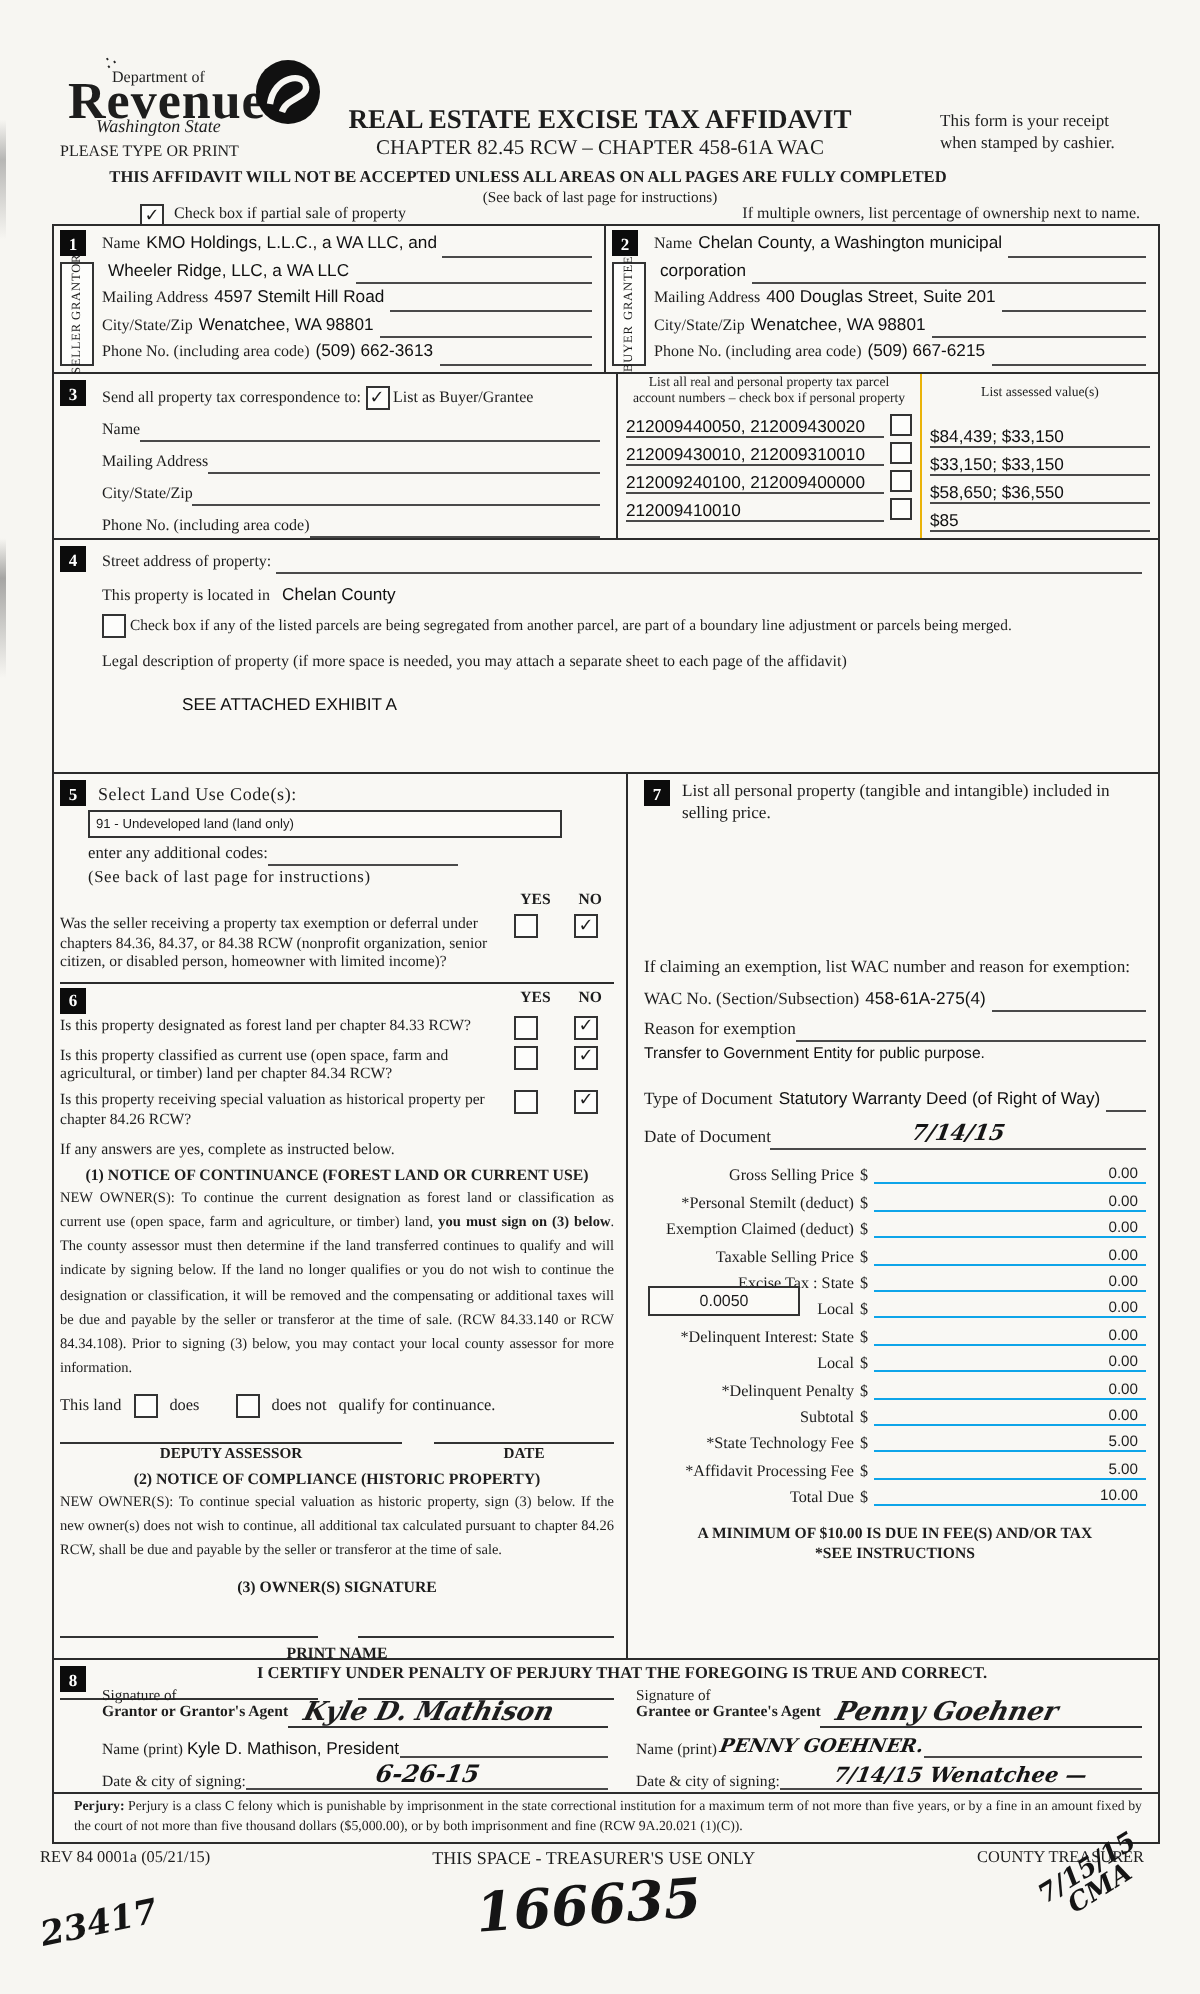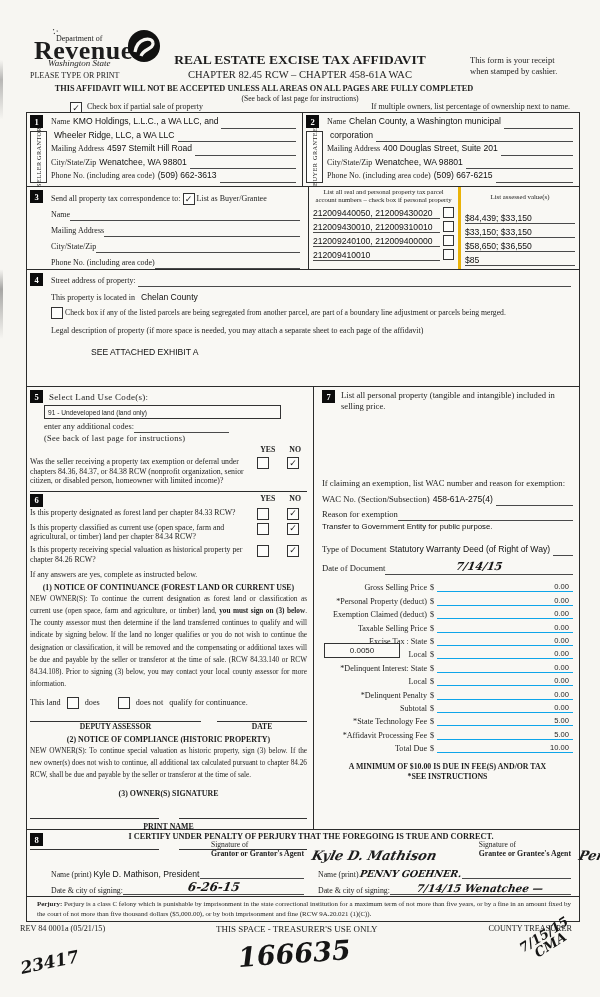--- a/index.html
+++ b/index.html
@@ -37,21 +37,21 @@
   .party{position:relative;width:50%;padding:2px 6px 2px 24px;box-sizing:border-box;}
   .party.left{border-right:1px solid #2c2c2c;}
   .party .numbox{position:absolute;left:3px;top:2px;}
   .sidelabel{position:absolute;left:3px;top:18px;width:15px;height:50px;border:1px solid #333;background:#fdfdfb;display:flex;align-items:center;justify-content:center;writing-mode:vertical-rl;transform:rotate(180deg);font-size:6.3px;letter-spacing:.4px;text-align:center;line-height:7px;}
   .frow{display:flex;align-items:flex-end;font-size:8px;line-height:13.5px;height:13.5px;}
   .frow .val{margin:0 3px;white-space:nowrap;}
   
   .s3{display:flex;height:82px;border-bottom:1px solid #2c2c2c;}
   .s3corr{position:relative;width:282px;padding:3px 8px 2px 24px;box-sizing:border-box;border-right:1px solid #2c2c2c;}
   .s3corr .numbox{position:absolute;left:3px;top:3px;}
-  .s3parcels{width:152px;border-right:3px solid #eab308;box-sizing:border-box;padding:1px 4px;}
+  .s3parcels{width:152px;border-right:1px solid #eab308;box-sizing:border-box;padding:1px 4px;}
   .s3vals{flex:1;box-sizing:border-box;padding:1px 4px;}
   .s3hdr{font-size:6.8px;text-align:center;line-height:8px;height:17px;}
   .prow{display:flex;align-items:flex-end;height:14px;}
   .prow .val{white-space:nowrap;}
   .prow .cb{margin-left:3px;margin-bottom:1px;width:9px;height:9px;}
   .vrow{display:flex;align-items:flex-end;height:14px;}
   
   .s4{height:117px;border-bottom:1px solid #2c2c2c;padding:3px 8px 0 24px;box-sizing:border-box;position:relative;font-size:8px;}
   .s4 .numbox{position:absolute;left:3px;top:3px;}
   .s4row{display:flex;align-items:flex-end;line-height:13px;}
@@ -78,21 +78,21 @@
   .fdollar{width:7px;}
   .fline{width:132px;border-bottom:1px solid #0ea5e9;text-align:right;font-family:"Liberation Sans",sans-serif;font-size:7.6px;padding-right:4px;}
   .ratebox{position:absolute;left:2px;bottom:1px;width:74px;height:13px;border:1.4px solid #333;display:flex;align-items:center;justify-content:center;font-family:"Liberation Sans",sans-serif;font-size:8px;background:#fbfaf7;}
   .minimum{font-weight:bold;text-align:center;font-size:7.8px;line-height:10px;margin-top:9px;}
   
   .s8{position:relative;padding:2px 8px 0 24px;height:66px;box-sizing:border-box;}
   .s8 .numbox{position:absolute;left:3px;top:3px;}
   .certify{text-align:center;font-weight:bold;font-size:8.3px;}
   .s8cols{display:flex;gap:14px;}
   .s8col{flex:1;}
-  .s8sigrow{display:flex;align-items:flex-end;height:22px;flex-direction:column;}
+  .s8sigrow{display:flex;align-items:center;height:22px;}
   .s8siglbl{font-size:7.6px;line-height:8.5px;white-space:nowrap;}
   .s8siglbl b{font-size:7.8px;}
   .s8sig{flex:1;border-bottom:1px solid #333;position:relative;height:100%;}
   .script{font-family:"DejaVu Serif",serif;font-style:italic;font-weight:bold;transform:skewX(-14deg);}
   .s8frow{display:flex;align-items:flex-end;height:16px;font-size:7.8px;}
   .perjury{border-top:1.5px solid #2c2c2c;font-size:6.9px;line-height:9.6px;padding:2px 8px 3px 10px;text-align:justify;}
   
   .footrow{position:absolute;left:20px;top:924px;width:552px;display:flex;font-size:8.2px;align-items:flex-start;}
   .footrow .mid{flex:1;text-align:center;font-size:9px;}
   .hw-center{position:absolute;left:238px;top:938px;font-size:27px;transform:rotate(-4deg);}
@@ -392,21 +392,21 @@
             <span class="fill" style="text-align:center"><span class="hand" style="font-size:11px">7/14/15</span></span>
           </div>
 
         <div style="margin-top:4px">
           <div class="feerow">
               <span class="flabel">Gross Selling Price</span>
               <span class="fdollar">$</span>
               <span class="fline">0.00</span>
             </div>
           <div class="feerow">
-              <span class="flabel">*Personal Property (deduct)</span>
+              <span class="flabel">*Personal Stemilt (deduct)</span>
               <span class="fdollar">$</span>
               <span class="fline">0.00</span>
             </div>
           <div class="feerow">
               <span class="flabel">Exemption Claimed (deduct)</span>
               <span class="fdollar">$</span>
               <span class="fline">0.00</span>
             </div>
           <div class="feerow">
               <span class="flabel">Taxable Selling Price</span>

